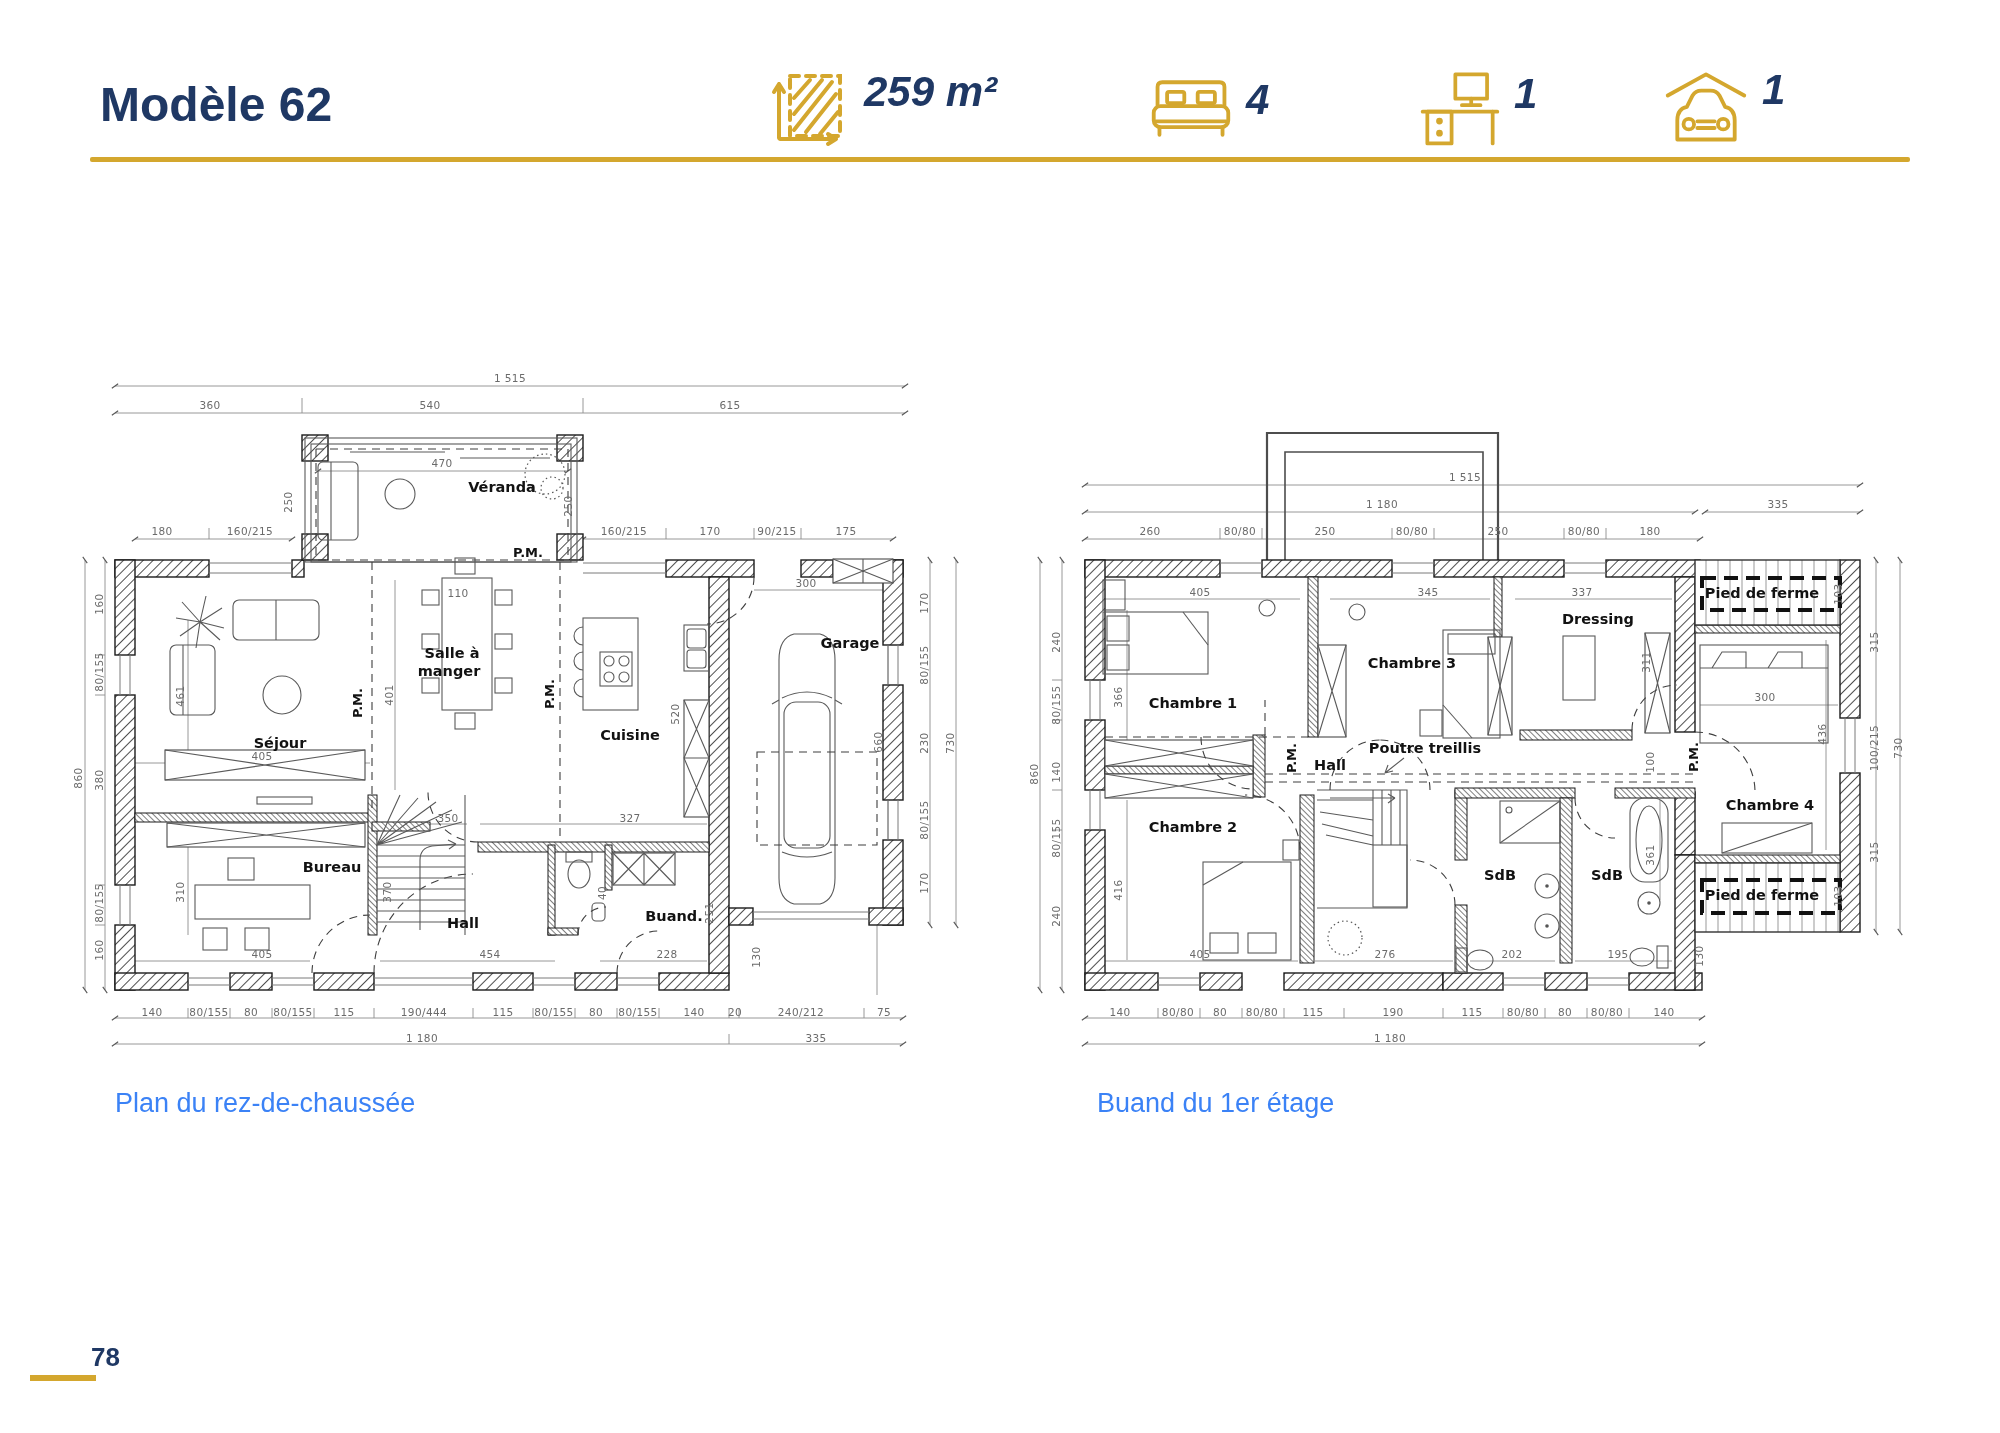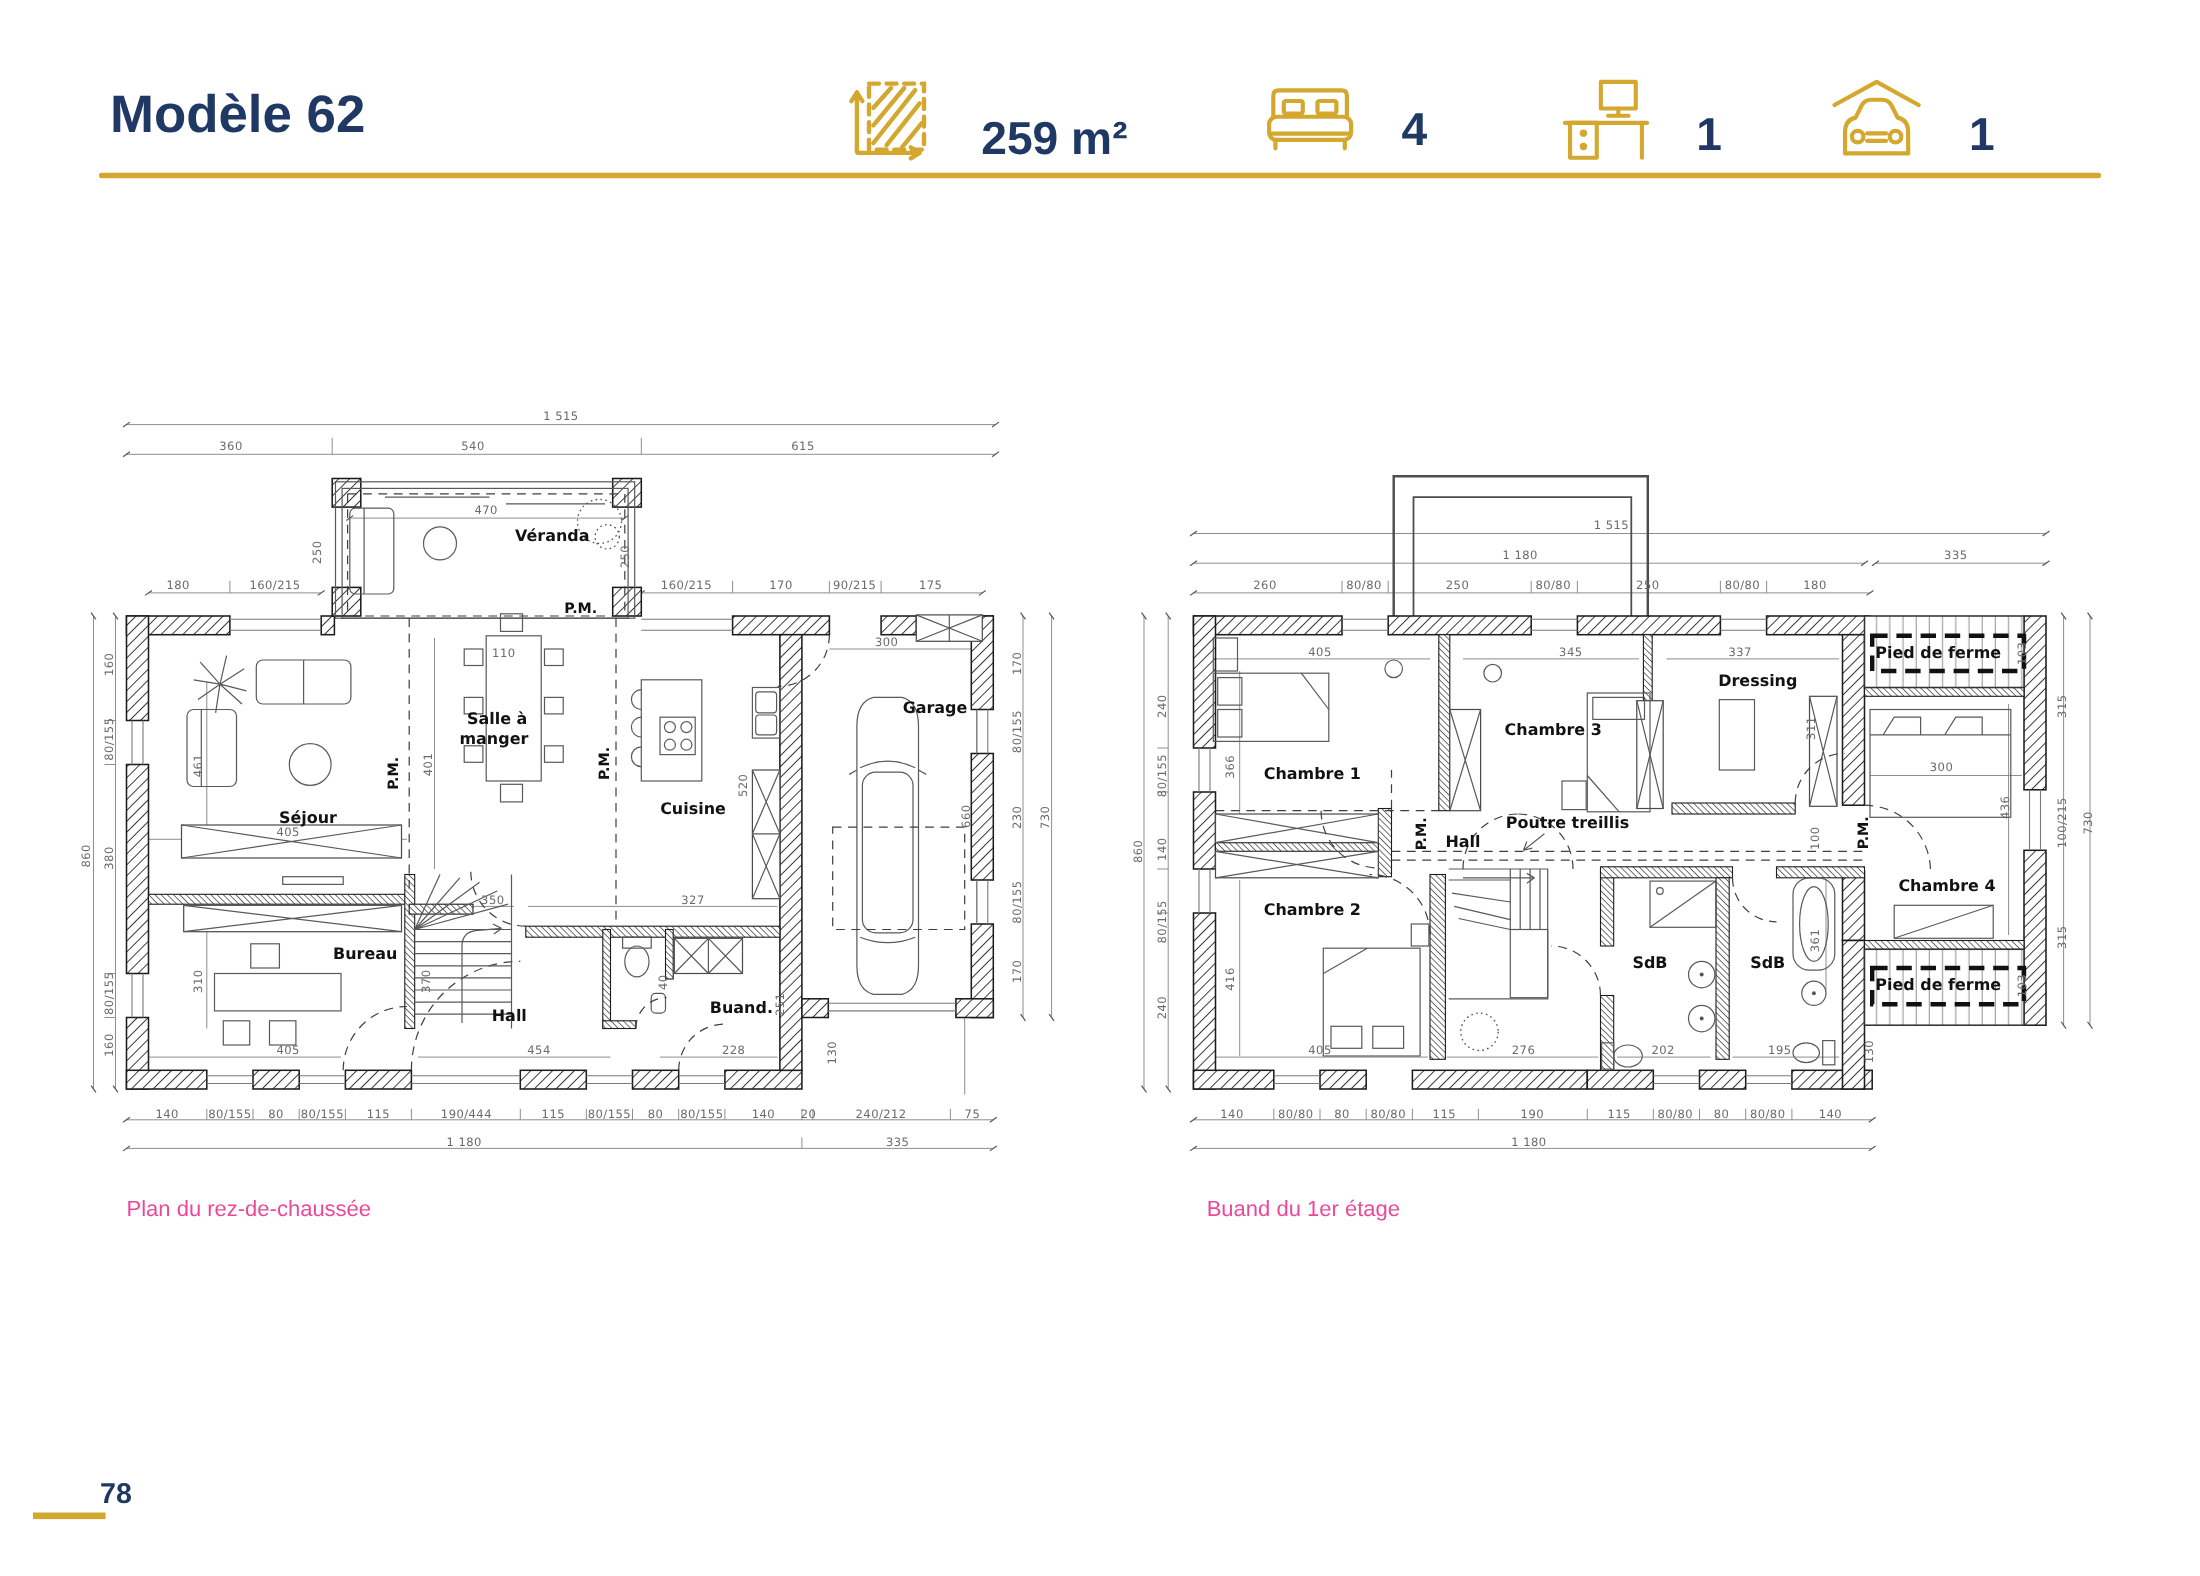--- a/index.html
+++ b/index.html
@@ -1,22 +1,22 @@
 <!DOCTYPE html>
 <html><head>
 <meta charset="utf-8">
 <style>
   html,body{margin:0;padding:0;background:#fff;}
   body{width:2000px;height:1433px;position:relative;font-family:"Liberation Sans",sans-serif;overflow:hidden;}
   .page-title{position:absolute;left:100px;top:77px;font-size:48px;font-weight:600;color:#1f3864;text-align:right;}
   .gold-rule{position:absolute;left:90px;top:157px;width:1820px;height:5px;background:#d4a72e;border-radius:2px;}
-  .stat{position:absolute;display:flex;align-items:flex-end;gap:40px;}
+  .stat{position:absolute;display:flex;align-items:flex-start;gap:12px;font-style:italic;}
   .stat .val{font-size:42px;font-weight:600;color:#1f3864;}
   .stat svg{display:block;}
-  .caption{position:absolute;font-size:20px;color:#ec4899;}
+  .caption{position:absolute;font-size:27px;color:#3b82f6;}
   .pageno{position:absolute;left:48px;top:1342px;font-size:26px;font-weight:700;color:#1f3864;margin-left:43px;}
   .pagebar{position:absolute;left:30px;top:1375px;width:66px;height:6px;background:#d4a72e;}
   .plan{position:absolute;}
   
   .w{fill:url(#h1);stroke:#1c1c1c;stroke-width:1.4;}
   .t{fill:url(#h2);stroke:#1c1c1c;stroke-width:1;}
   .f{fill:none;stroke:#5a5a5a;stroke-width:1.1;}
   .xb{fill:#fff;stroke:#4a4a4a;stroke-width:1.1;}
   .dl{stroke:#8d8d8d;stroke-width:0.9;fill:none;}
   .win{stroke:#7a7a7a;stroke-width:1;fill:none;}

